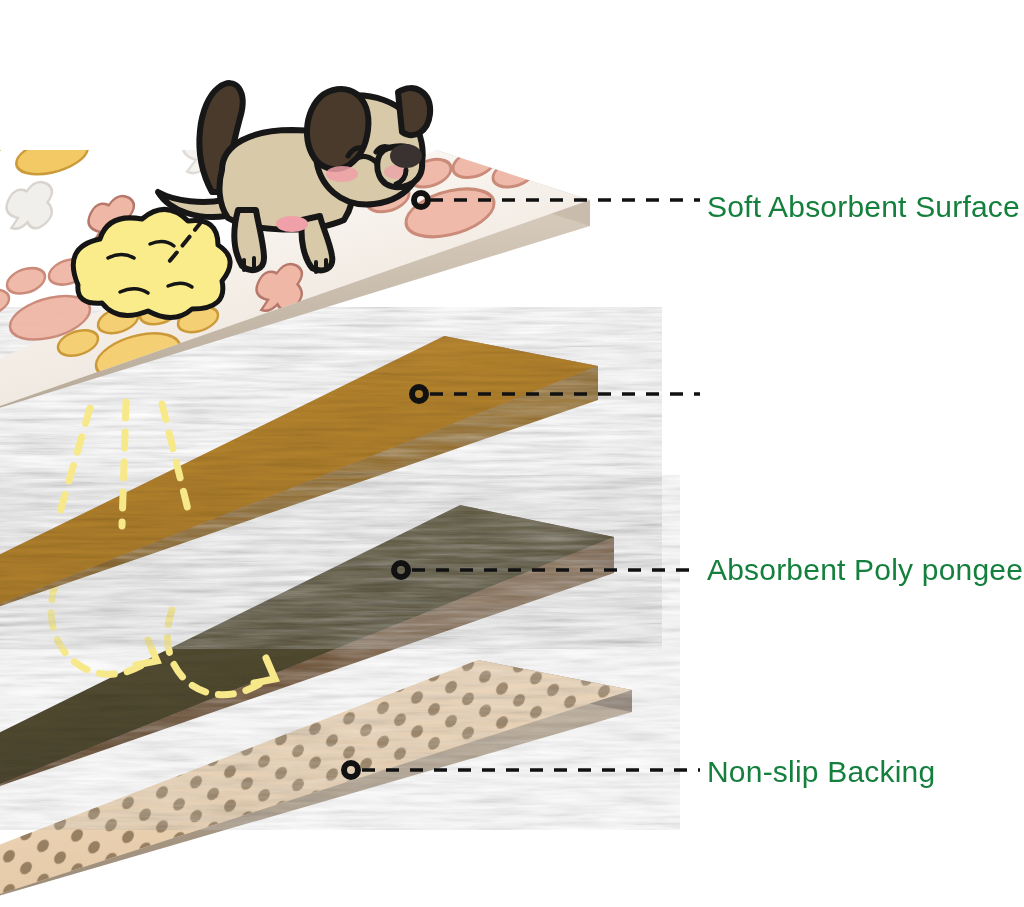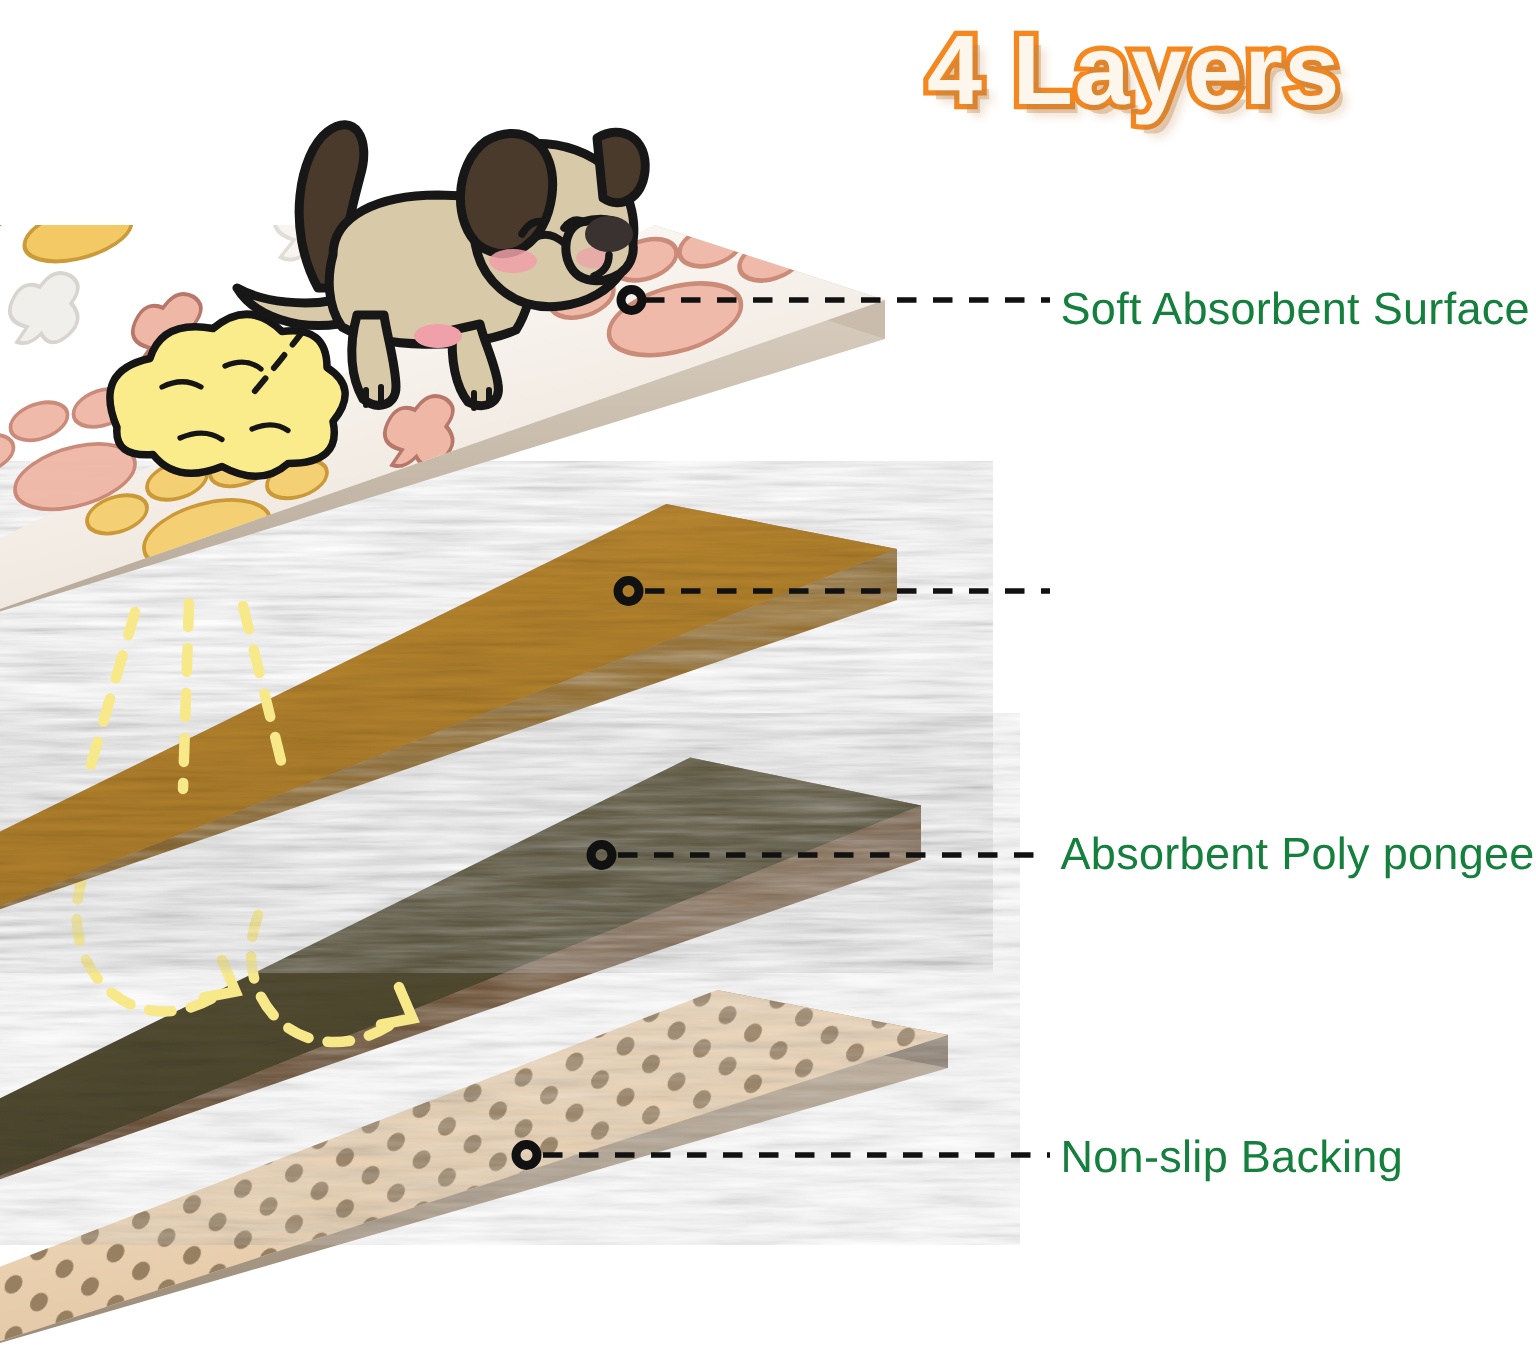--- a/index.html
+++ b/index.html
@@ -301,19 +301,18 @@
       <line x1="362" y1="770" x2="700" y2="770"></line>
     </g>
     <g fill="none" stroke="#111111" stroke-width="6">
       <circle cx="421" cy="200" r="7"></circle>
       <circle cx="419" cy="394" r="7"></circle>
       <circle cx="401" cy="570" r="7"></circle>
       <circle cx="351" cy="770" r="7"></circle>
     </g>
   </svg>
 
-  <div id="title">4 Layers</div>
 
   <div class="layer-label" id="label-0">Soft Absorbent Surface</div>
   <div class="layer-label" id="label-2">Absorbent Poly pongee</div>
   <div class="layer-label" id="label-3">Non-slip Backing</div>
 
 </div>
 
 </body></html>

